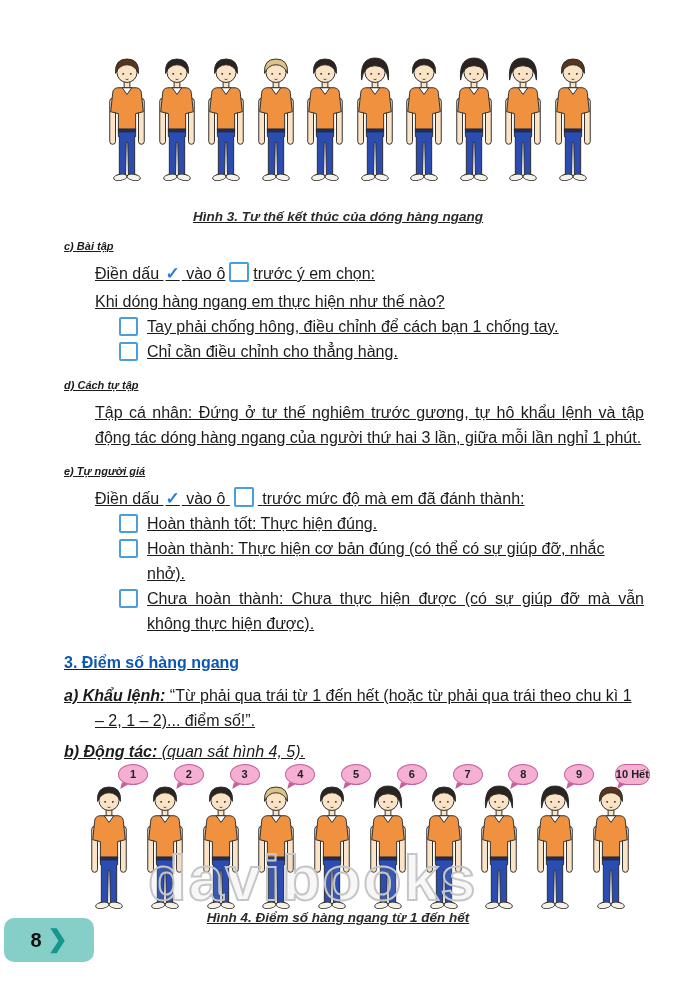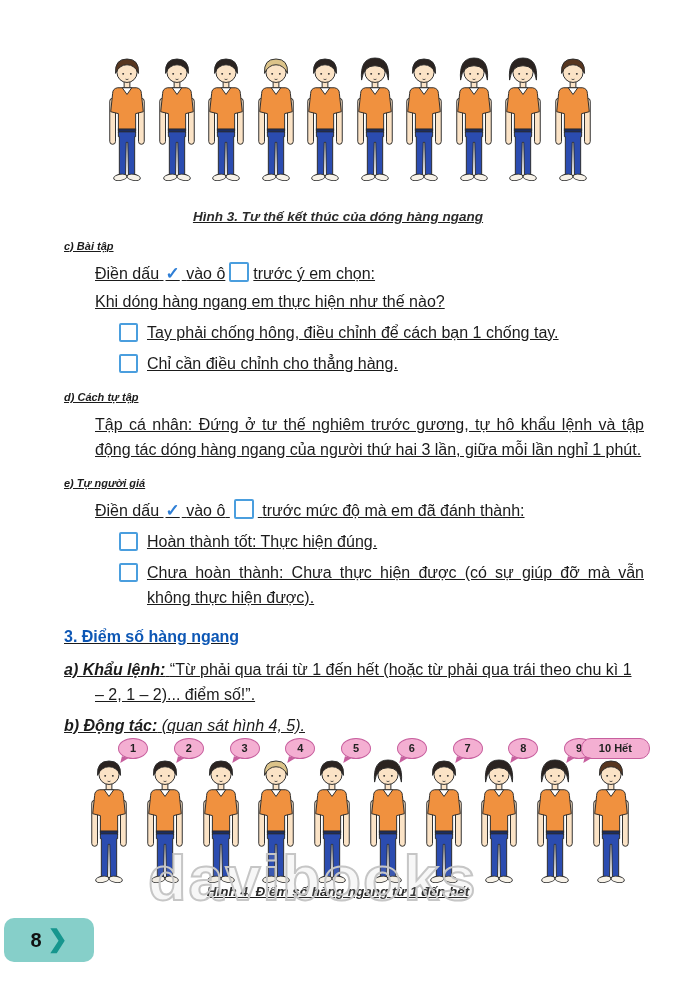--- a/index.html
+++ b/index.html
@@ -15,21 +15,21 @@
   #fig4-row{width:548px;margin:2px 0 0 86px;}
   .person-cell{position:relative;display:flex;flex-direction:column;align-items:center;}
   .person-cell svg{display:block;}
   .bubble{
     position:absolute;top:-2px;right:-16px;z-index:3;
     background:#f4afd2;border:1.5px solid #c75f9e;border-radius:50%;
     min-width:20px;height:19px;line-height:19px;padding:0 4px;
     font-size:11px;font-weight:bold;color:#222;text-align:center;
     white-space:nowrap;
   }
-  .bubble.wide{border-radius:10px;padding:0 17px;}
+  .bubble.wide{border-radius:10px;padding:0 0;}
   .bubble::after{
     content:"";position:absolute;left:2px;bottom:-6px;
     width:0;height:0;border-style:solid;
     border-width:7px 7px 0 0;border-color:#c75f9e transparent transparent transparent;
     transform:rotate(14deg);
   }
 
   .fig-caption{
     text-align:center;font-size:13.5px;font-style:italic;font-weight:600;
     color:#2b2b2b;position:relative;z-index:4;
@@ -41,21 +41,21 @@
   .content{margin:10px 32px 0 64px;font-size:16px;line-height:25px;}
   .sec-title{font-weight:700;font-style:italic;font-size:11px;margin-top:9px;line-height:24px;}
   .indent{margin-left:31px;}
   .line{margin-top:3px;}
   .just{text-align:justify;}
   .inline-check{color:#2f7fd6;font-weight:bold;font-size:17px;padding:0 2px;}
   .inline-box{
     display:inline-block;width:16px;height:16px;vertical-align:-3px;
     border:2px solid #4a9ede;border-radius:2px;background:#fff;margin:0 4px;
   }
-  .opt-row{display:flex;margin-top:6px;margin-left:31px;padding-left:24px;}
+  .opt-row{display:flex;margin-left:31px;padding-left:24px;}
   .opt-box{
     flex:0 0 auto;width:15px;height:15px;margin:3px 9px 0 0;
     border:2px solid #4a9ede;border-radius:2px;background:#fff;
   }
   .opt-text{flex:1;}
   .h3-heading{
     color:#0d57b5;font-weight:700;font-size:16px;margin-top:13px;line-height:28px;
   }
   .hang{margin-left:31px;text-indent:-31px;margin-top:6px;}
   .lbl{font-weight:700;font-style:italic;}
@@ -317,20 +317,24 @@
       <span>vào ô</span>
       <span class="inline-box"></span>
       <span>trước mức độ mà em đã đánh thành:</span>
     </div>
     <div class="opt-row">
       <span class="opt-box"></span>
       <span class="opt-text">Hoàn thành tốt: Thực hiện đúng.</span>
     </div>
     <div class="opt-row">
       <span class="opt-box"></span>
+      <span class="opt-text">Hoàn thành: Thực hiện cơ bản đúng (có thể có sự giúp đỡ, nhắc nhở).</span>
+    </div>
+    <div class="opt-row">
+      <span class="opt-box"></span>
       <span class="opt-text just">Chưa hoàn thành: Chưa thực hiện được (có sự giúp đỡ mà vẫn không thực hiện được).</span>
     </div>
 
     <div class="h3-heading">3. Điểm số hàng ngang</div>
     <div class="hang">
       <span class="lbl">a) Khẩu lệnh:</span>
       <span>“Từ phải qua trái từ 1 đến hết (hoặc từ phải qua trái theo chu kì 1 – 2, 1 – 2)... điểm số!”.</span>
     </div>
     <div class="hang">
       <span class="lbl">b) Động tác:</span>

